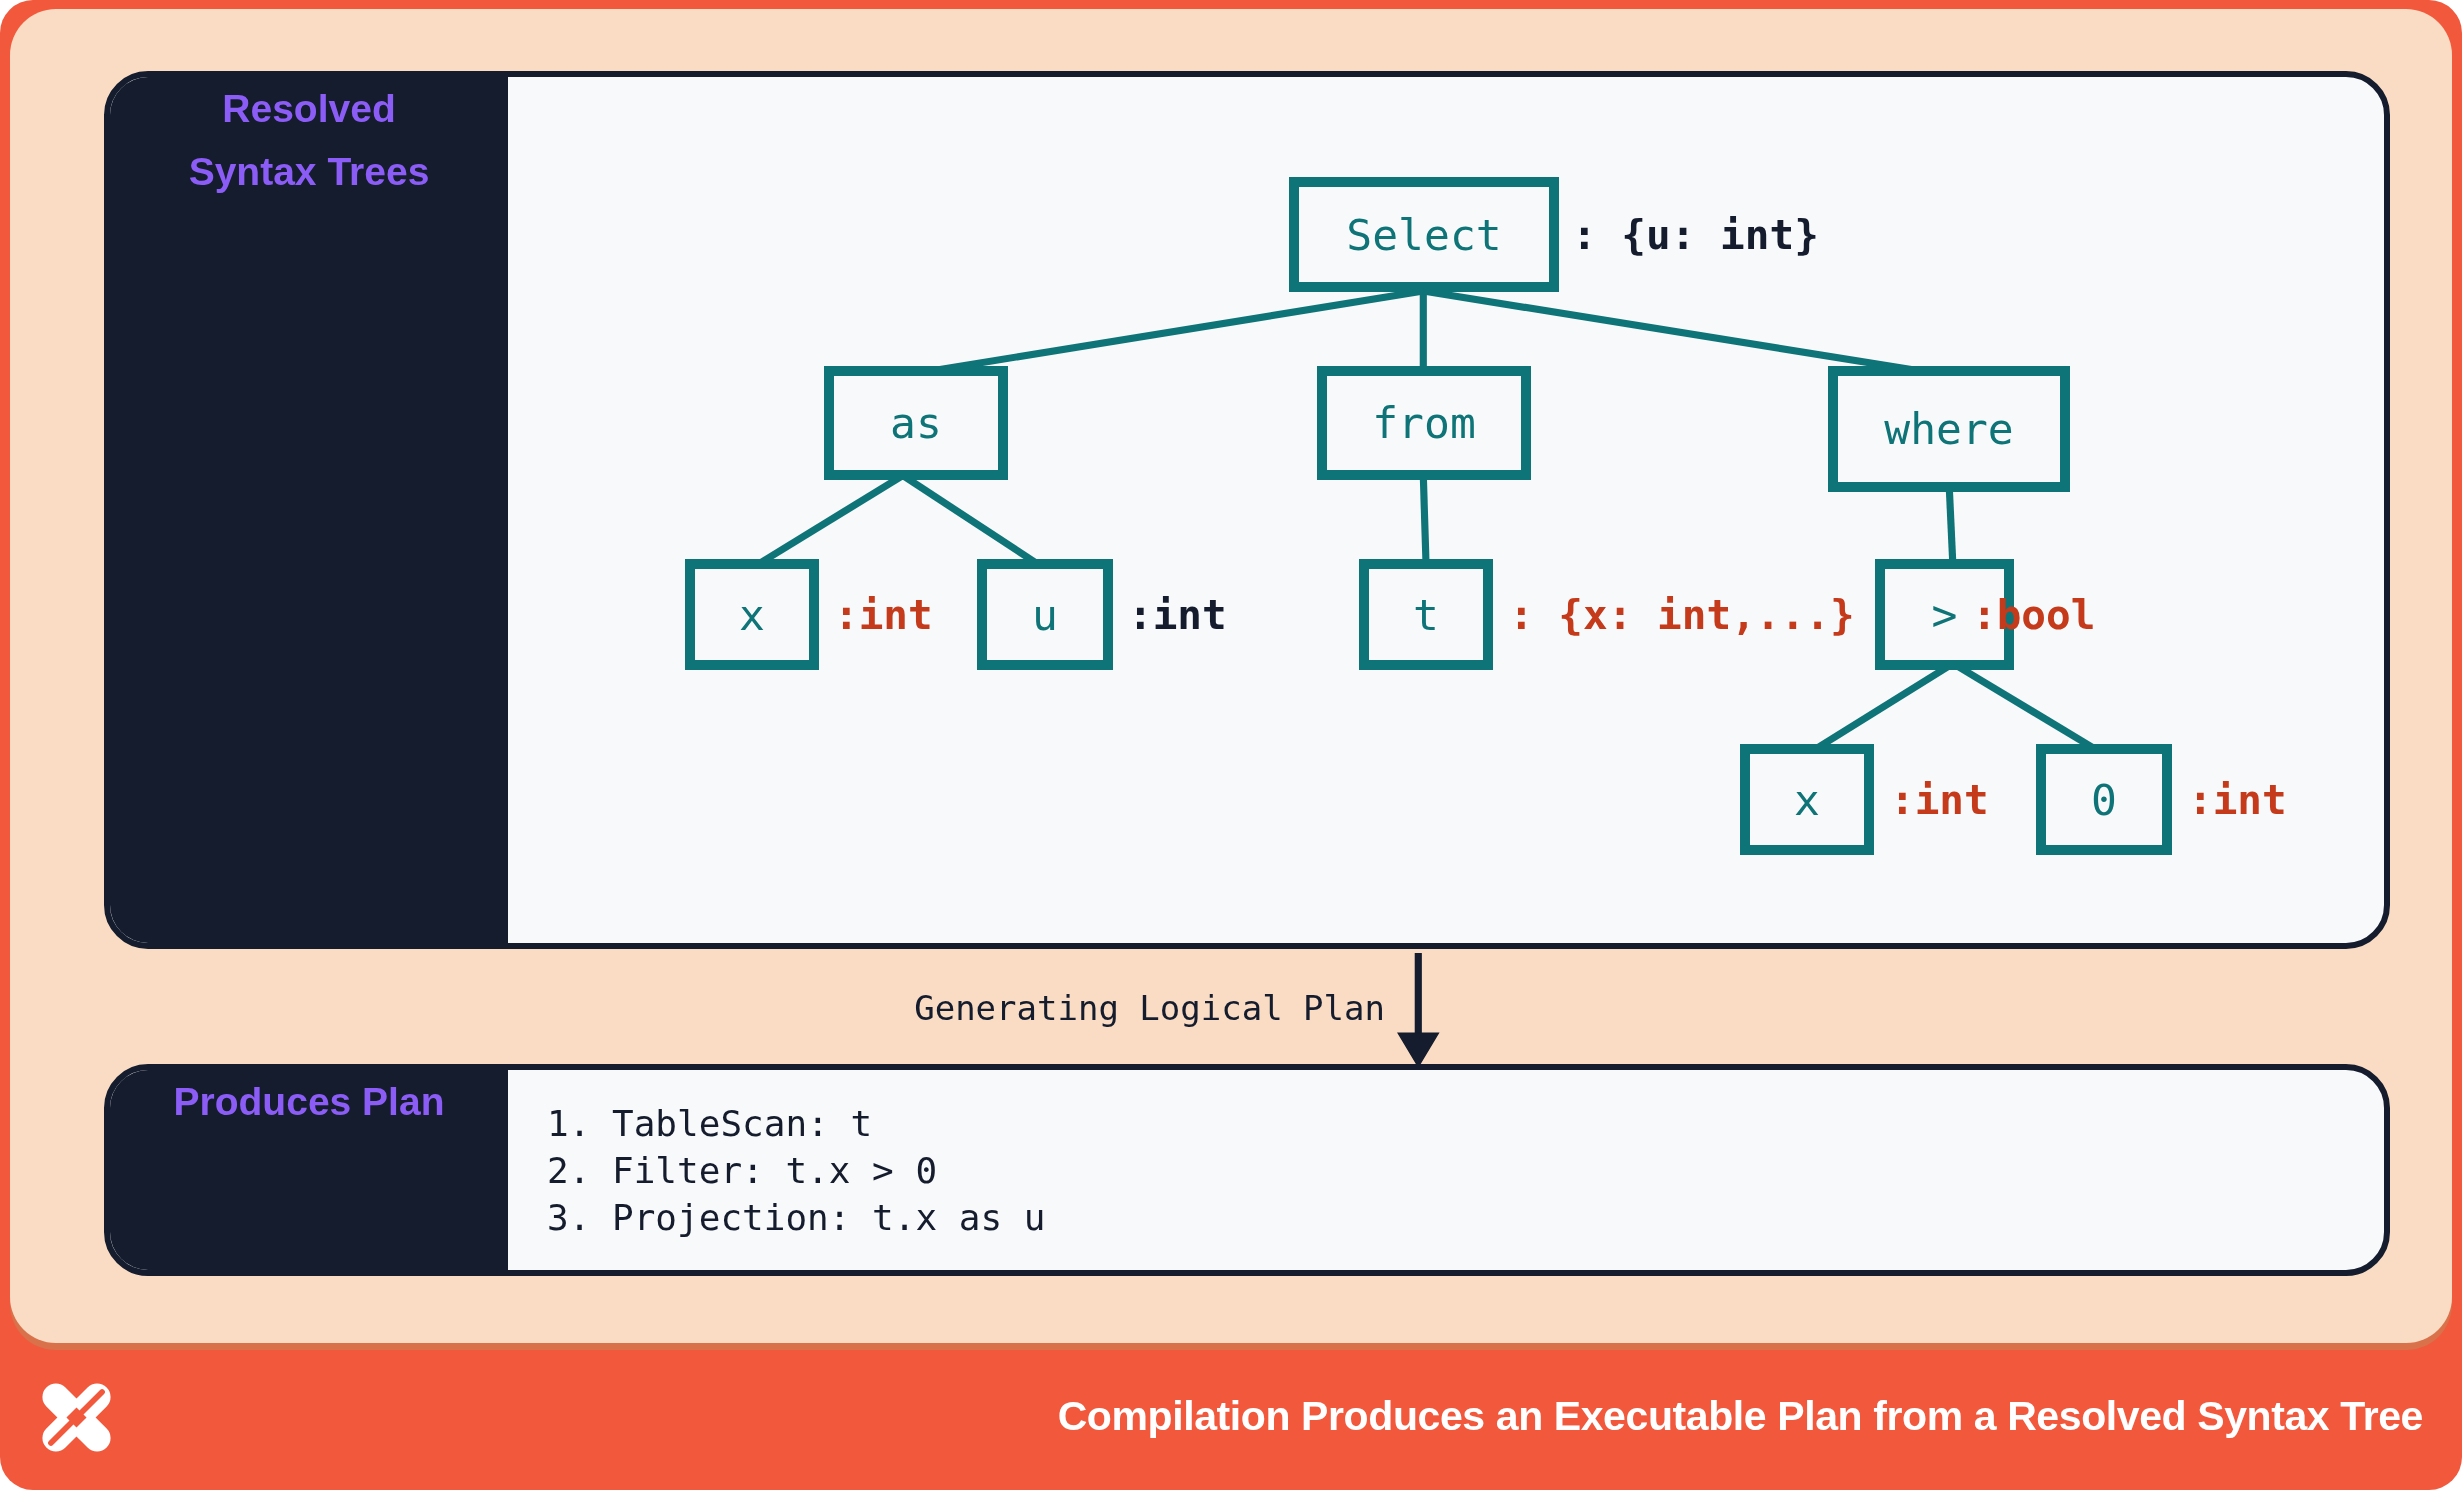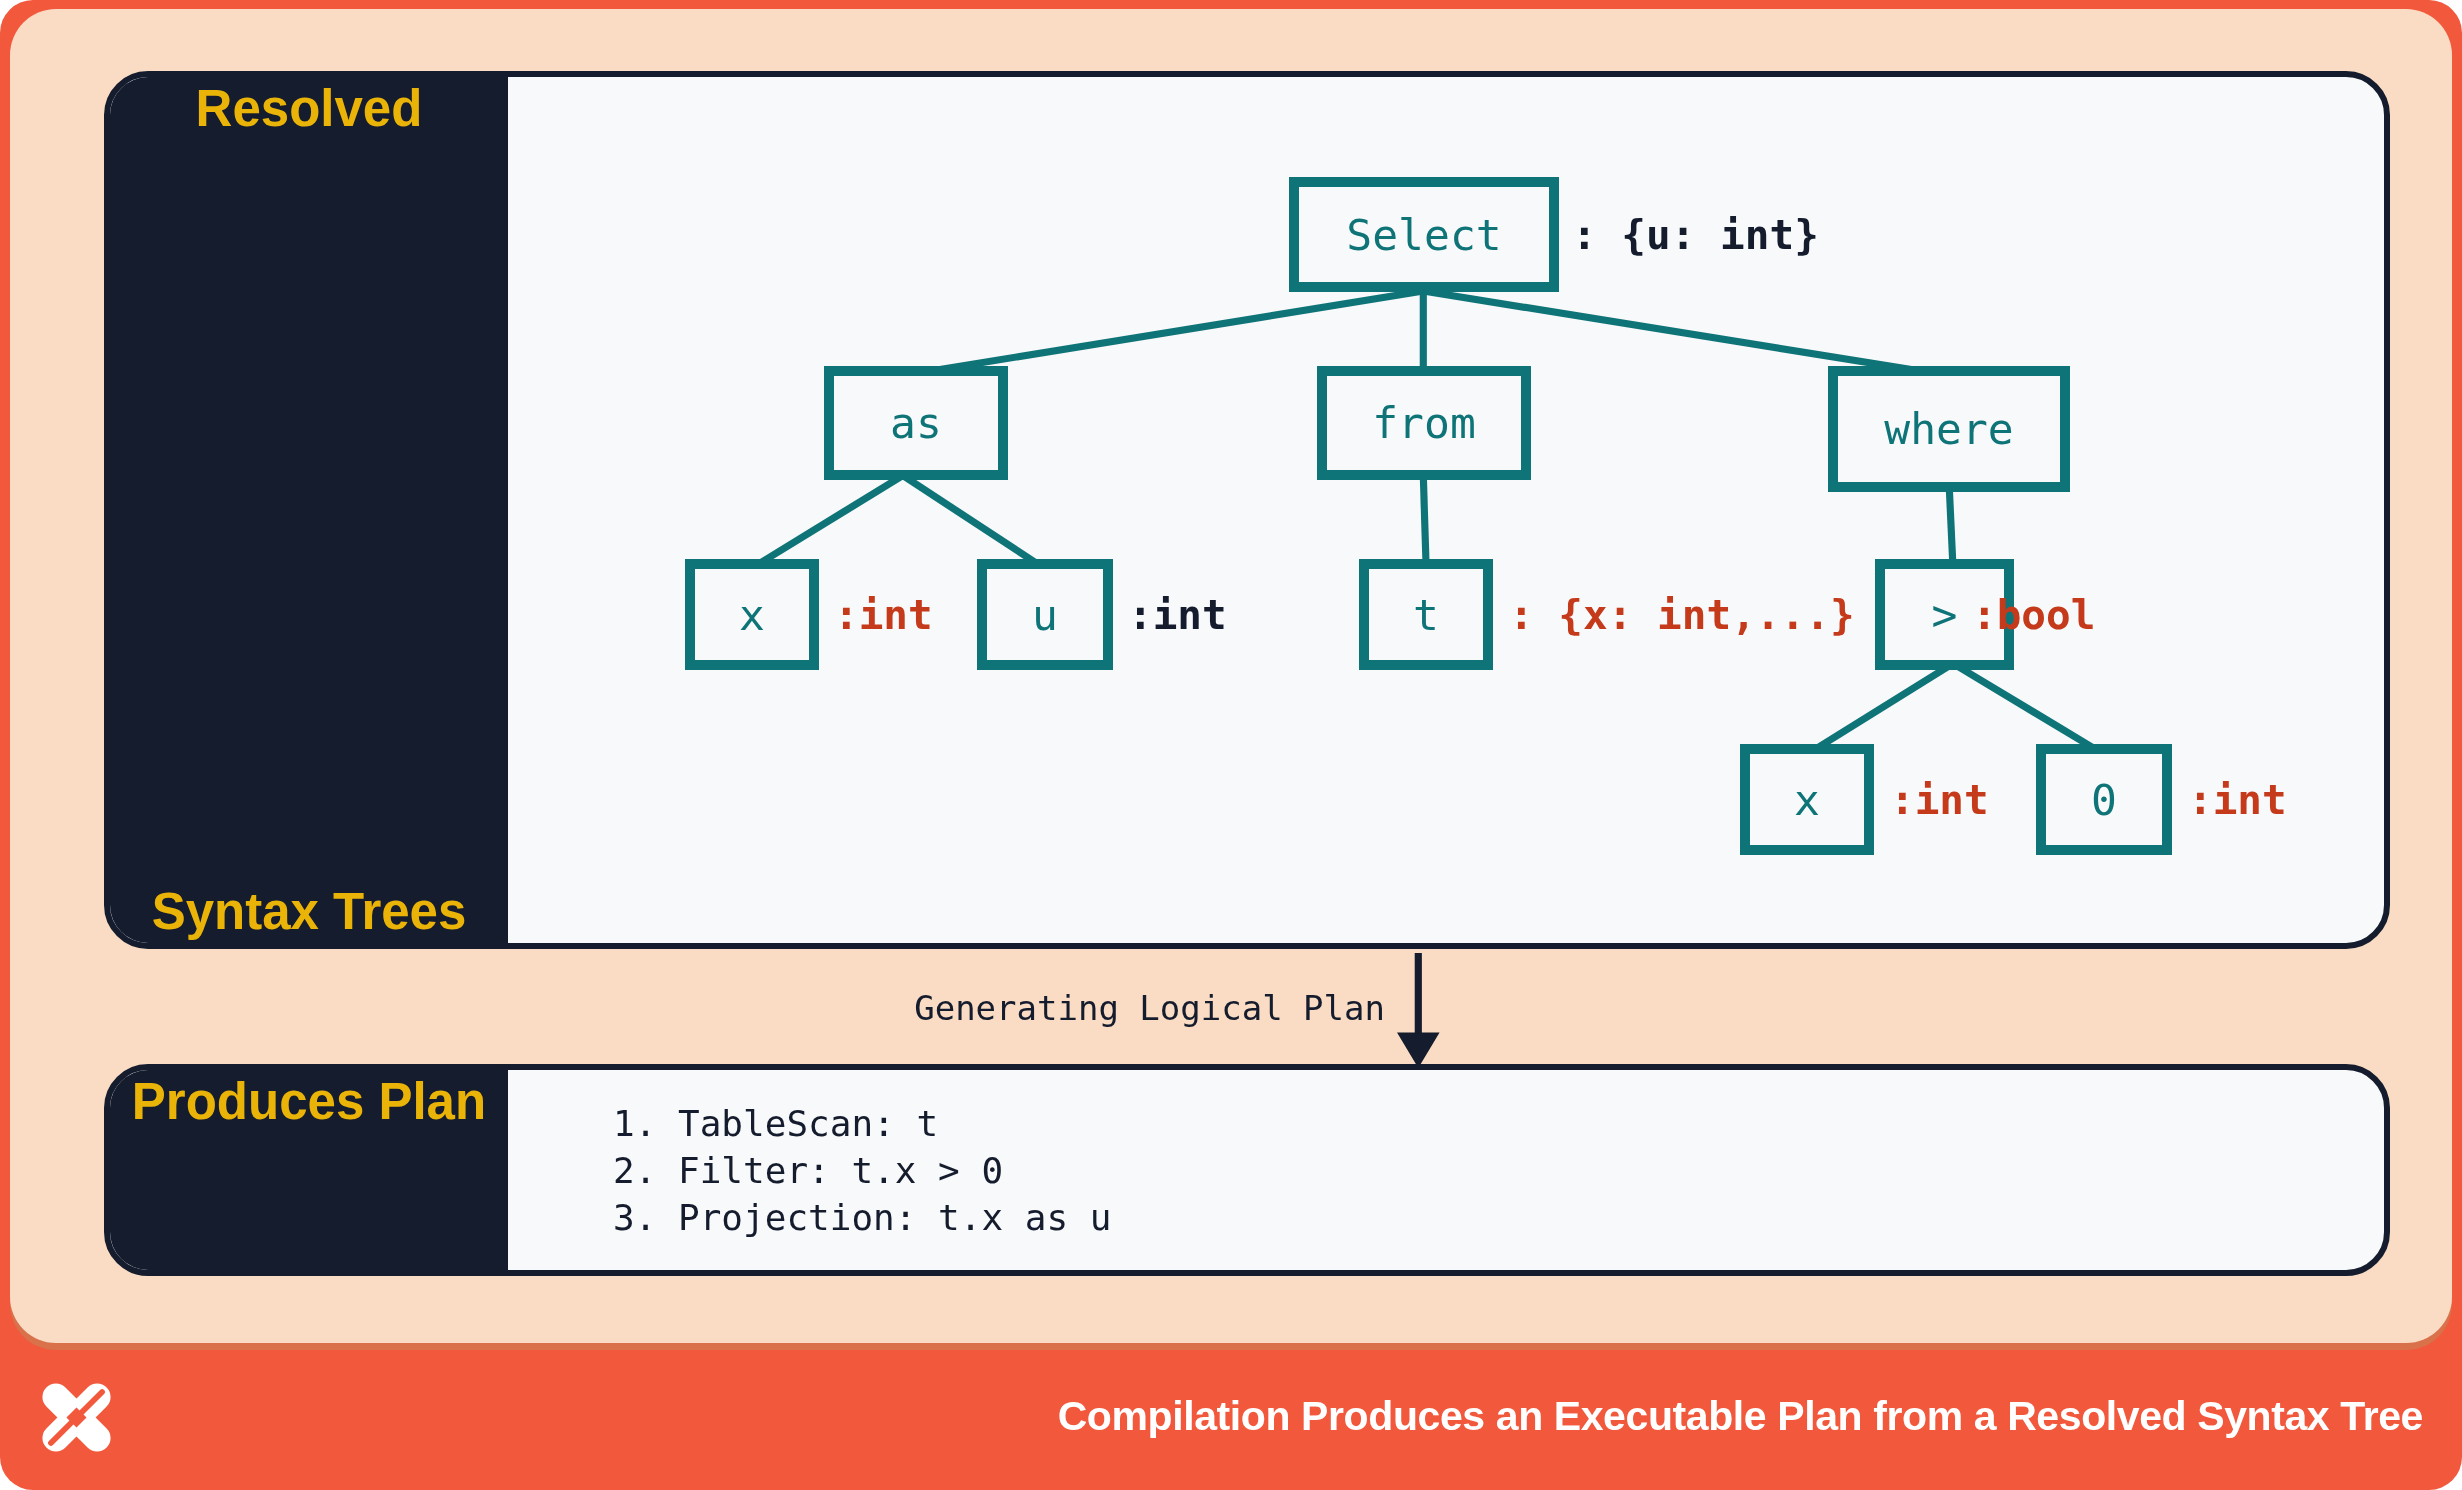--- a/index.html
+++ b/index.html
@@ -29,27 +29,27 @@
   }
   
   .panel{
     position:absolute;background:var(--offwhite);
     border:6.4px solid var(--navy);border-radius:44px;
     overflow:hidden;display:flex;
   }
   .panel-top{left:104px;top:71px;width:2286px;height:878px;}
   .panel-bottom{left:104px;top:1064px;width:2286px;height:212px;}
   .sidebar{
-    flex:none;width:398px;background:var(--navy);color:#eab308;
-    display:flex;flex-direction:column;align-items:center;justify-content:space-between;
-    font-weight:bold;font-size:51px;line-height:63px;text-align:center;
+    flex:none;width:398px;background:var(--navy);color:#8b5cf6;
+    display:flex;flex-direction:column;align-items:center;justify-content:flex-start;
+    font-weight:bold;font-size:39px;line-height:63px;text-align:center;
   }
   .steps{
     display:flex;flex-direction:column;justify-content:center;
-    padding-left:105px;color:var(--navy);
+    padding-left:39px;color:var(--navy);
     font-family:"DejaVu Sans Mono", monospace;font-size:36px;line-height:47px;
     white-space:pre;
   }
   
   .edges{position:absolute;left:0;top:0;pointer-events:none;}
   .node{
     position:absolute;background:var(--offwhite);
     border:10px solid var(--teal);color:var(--teal);
     font-family:"DejaVu Sans Mono", monospace;font-size:43px;
     display:flex;align-items:center;justify-content:center;

